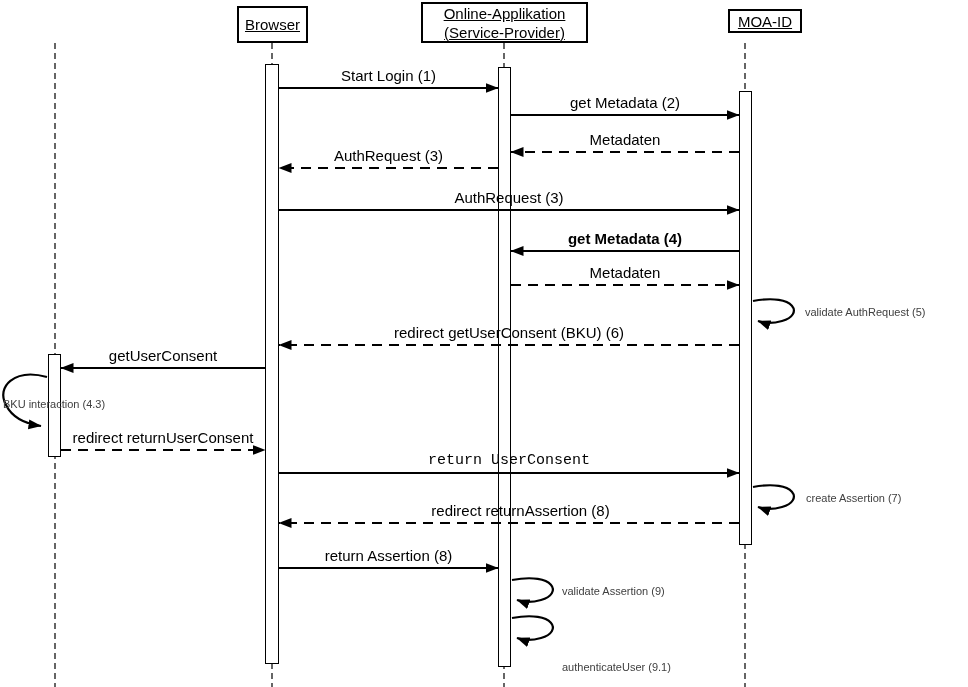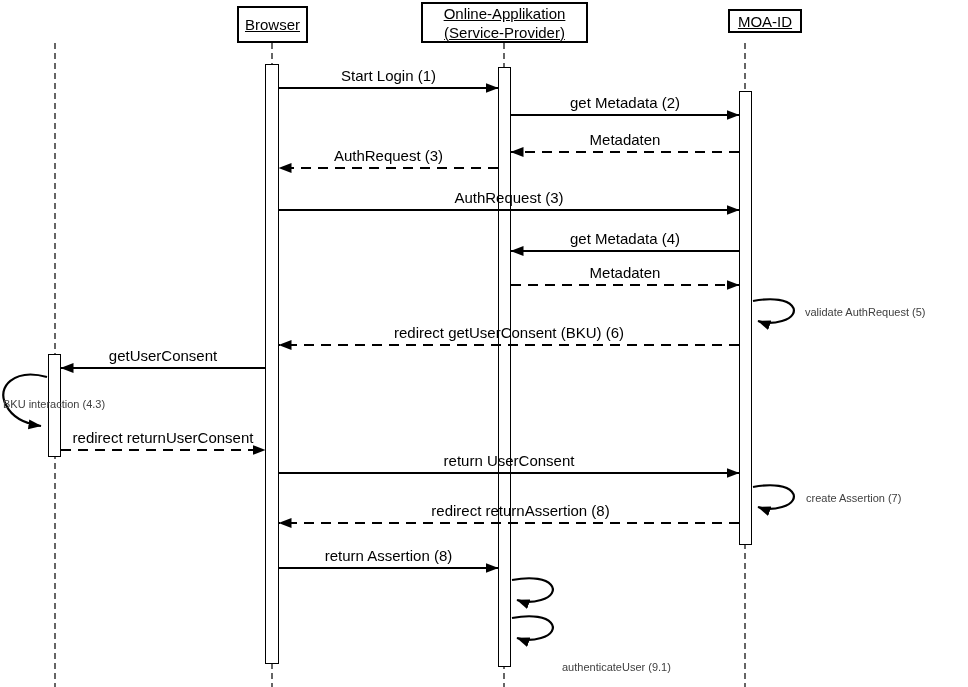--- a/index.html
+++ b/index.html
@@ -87,31 +87,32 @@
       <path d="M 753,487 C 796,479 804,501 782,507 C 773,509.5 765,509.5 758,507" fill="none" stroke="#000000" stroke-width="2.2" marker-end="url(#arrow)"></path>
       <path d="M 512,580 C 555,572 563,594 541,600 C 532,602.5 524,602.5 517,600" fill="none" stroke="#000000" stroke-width="2.2" marker-end="url(#arrow)"></path>
       <path d="M 512,618 C 555,610 563,632 541,638 C 532,640.5 524,640.5 517,638" fill="none" stroke="#000000" stroke-width="2.2" marker-end="url(#arrow)"></path>
     </svg>
   <div id="dom-layer">
       <div class="msg-label" style="left: 388.5px; top: 67px;">Start Login (1)</div>
       <div class="msg-label" style="left: 625px; top: 94px;">get Metadata (2)</div>
       <div class="msg-label" style="left: 625px; top: 131px;">Metadaten</div>
       <div class="msg-label" style="left: 388.5px; top: 147px;">AuthRequest (3)</div>
       <div class="msg-label" style="left: 509px; top: 189px;">AuthRequest (3)</div>
-      <div class="msg-label" style="left: 625px; top: 230px;">get Metadata (4)</div>
+      <div class="msg-label" style="left: 625px; top: 230px; font-weight: bold;">get Metadata (4)</div>
       <div class="msg-label" style="left: 625px; top: 264px;">Metadaten</div>
       <div class="msg-label" style="left: 509px; top: 324px;">redirect getUserConsent (BKU) (6)</div>
       <div class="msg-label" style="left: 163px; top: 347px;">getUserConsent</div>
       <div class="msg-label" style="left: 163px; top: 429px;">redirect returnUserConsent</div>
-      <div class="msg-label" style="left: 509px; top: 452px;">return UserConsent</div>
+      <div class="msg-label" style="left: 509px; top: 452px; font-family: Liberation Mono, monospace;">return UserConsent</div>
       <div class="msg-label" style="left: 509px; top: 502px; padding-left: 23px;">redirect returnAssertion (8)</div>
       <div class="msg-label" style="left: 388.5px; top: 547px;">return Assertion (8)</div>
       <div class="loop-label" style="left: 805px; top: 303px;">validate AuthRequest (5)</div>
       <div class="loop-label" style="left: 3px; top: 395px;">BKU interaction (4.3)</div>
       <div class="loop-label" style="left: 806px; top: 489px;">create Assertion (7)</div>
+      <div class="loop-label" style="left: 562px; top: 582px;">validate Assertion (9)</div>
       <div class="loop-label" style="left: 562px; top: 658px;">authenticateUser (9.1)</div>
     </div>
     <div class="head-box" style="left: 237px; top: 6px; width: 71px; height: 37px;">
       <span>Browser</span>
     </div>
     <div class="head-box" style="left: 421px; top: 2px; width: 167px; height: 41px;">
       <span>Online-Applikation (Service-Provider)</span>
     </div>
     <div class="head-box" style="left: 728px; top: 9px; width: 74px; height: 24px;">
       <span>MOA-ID</span>

